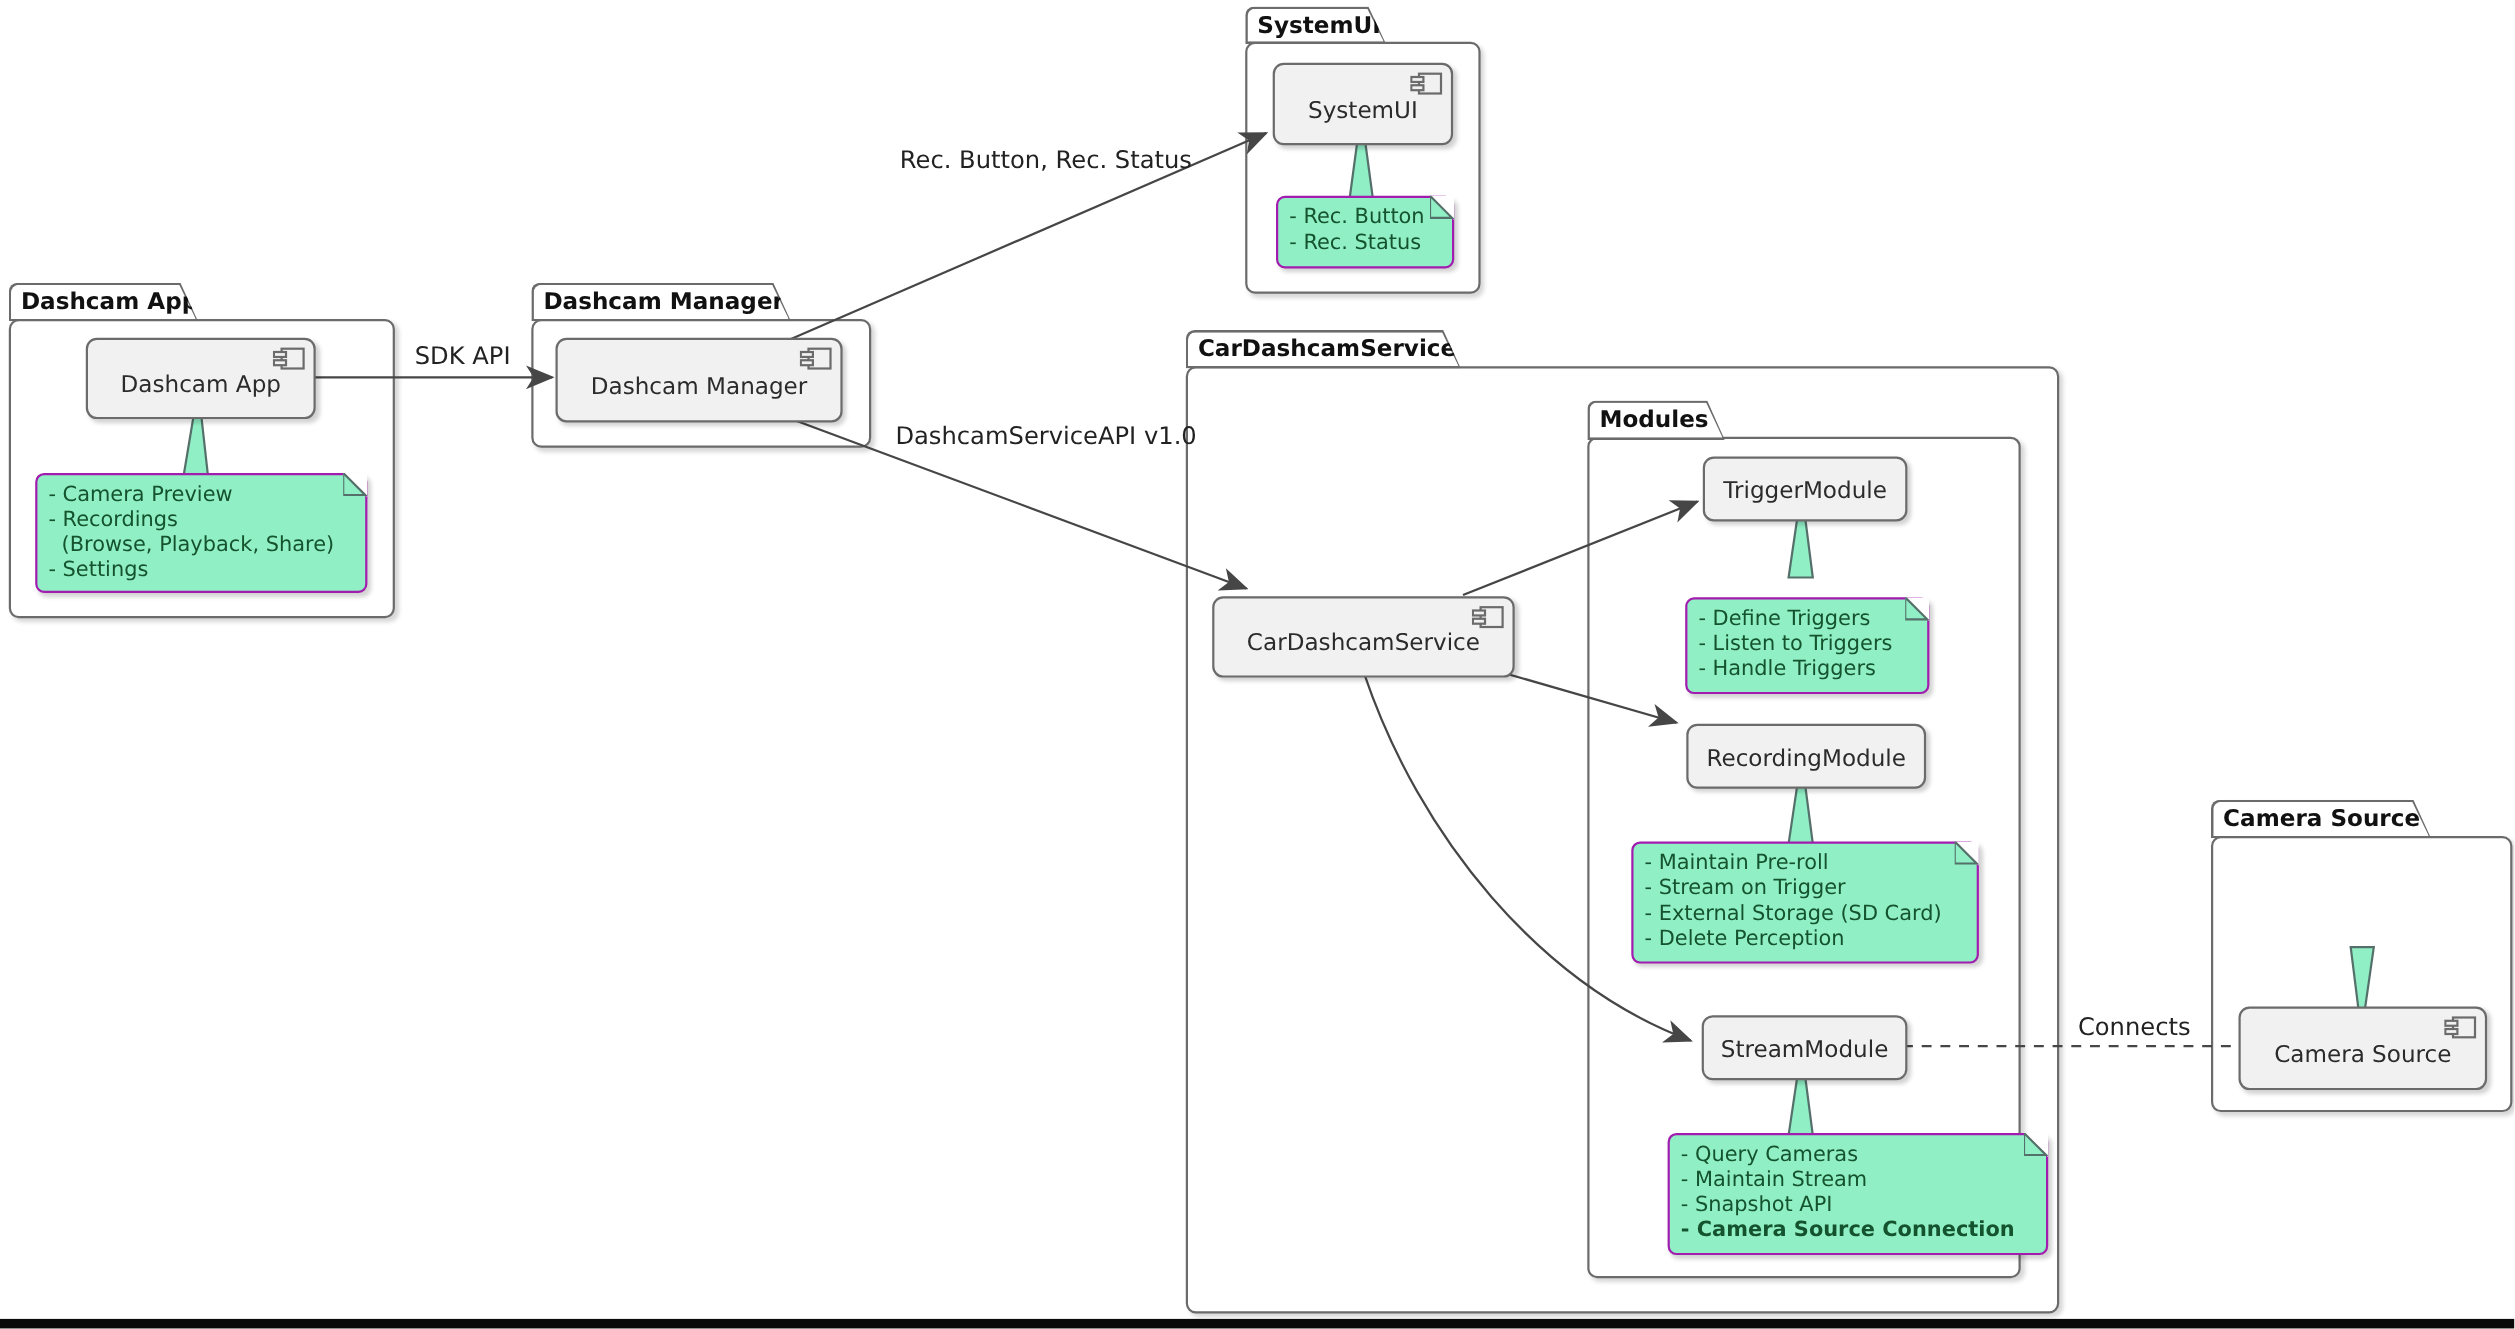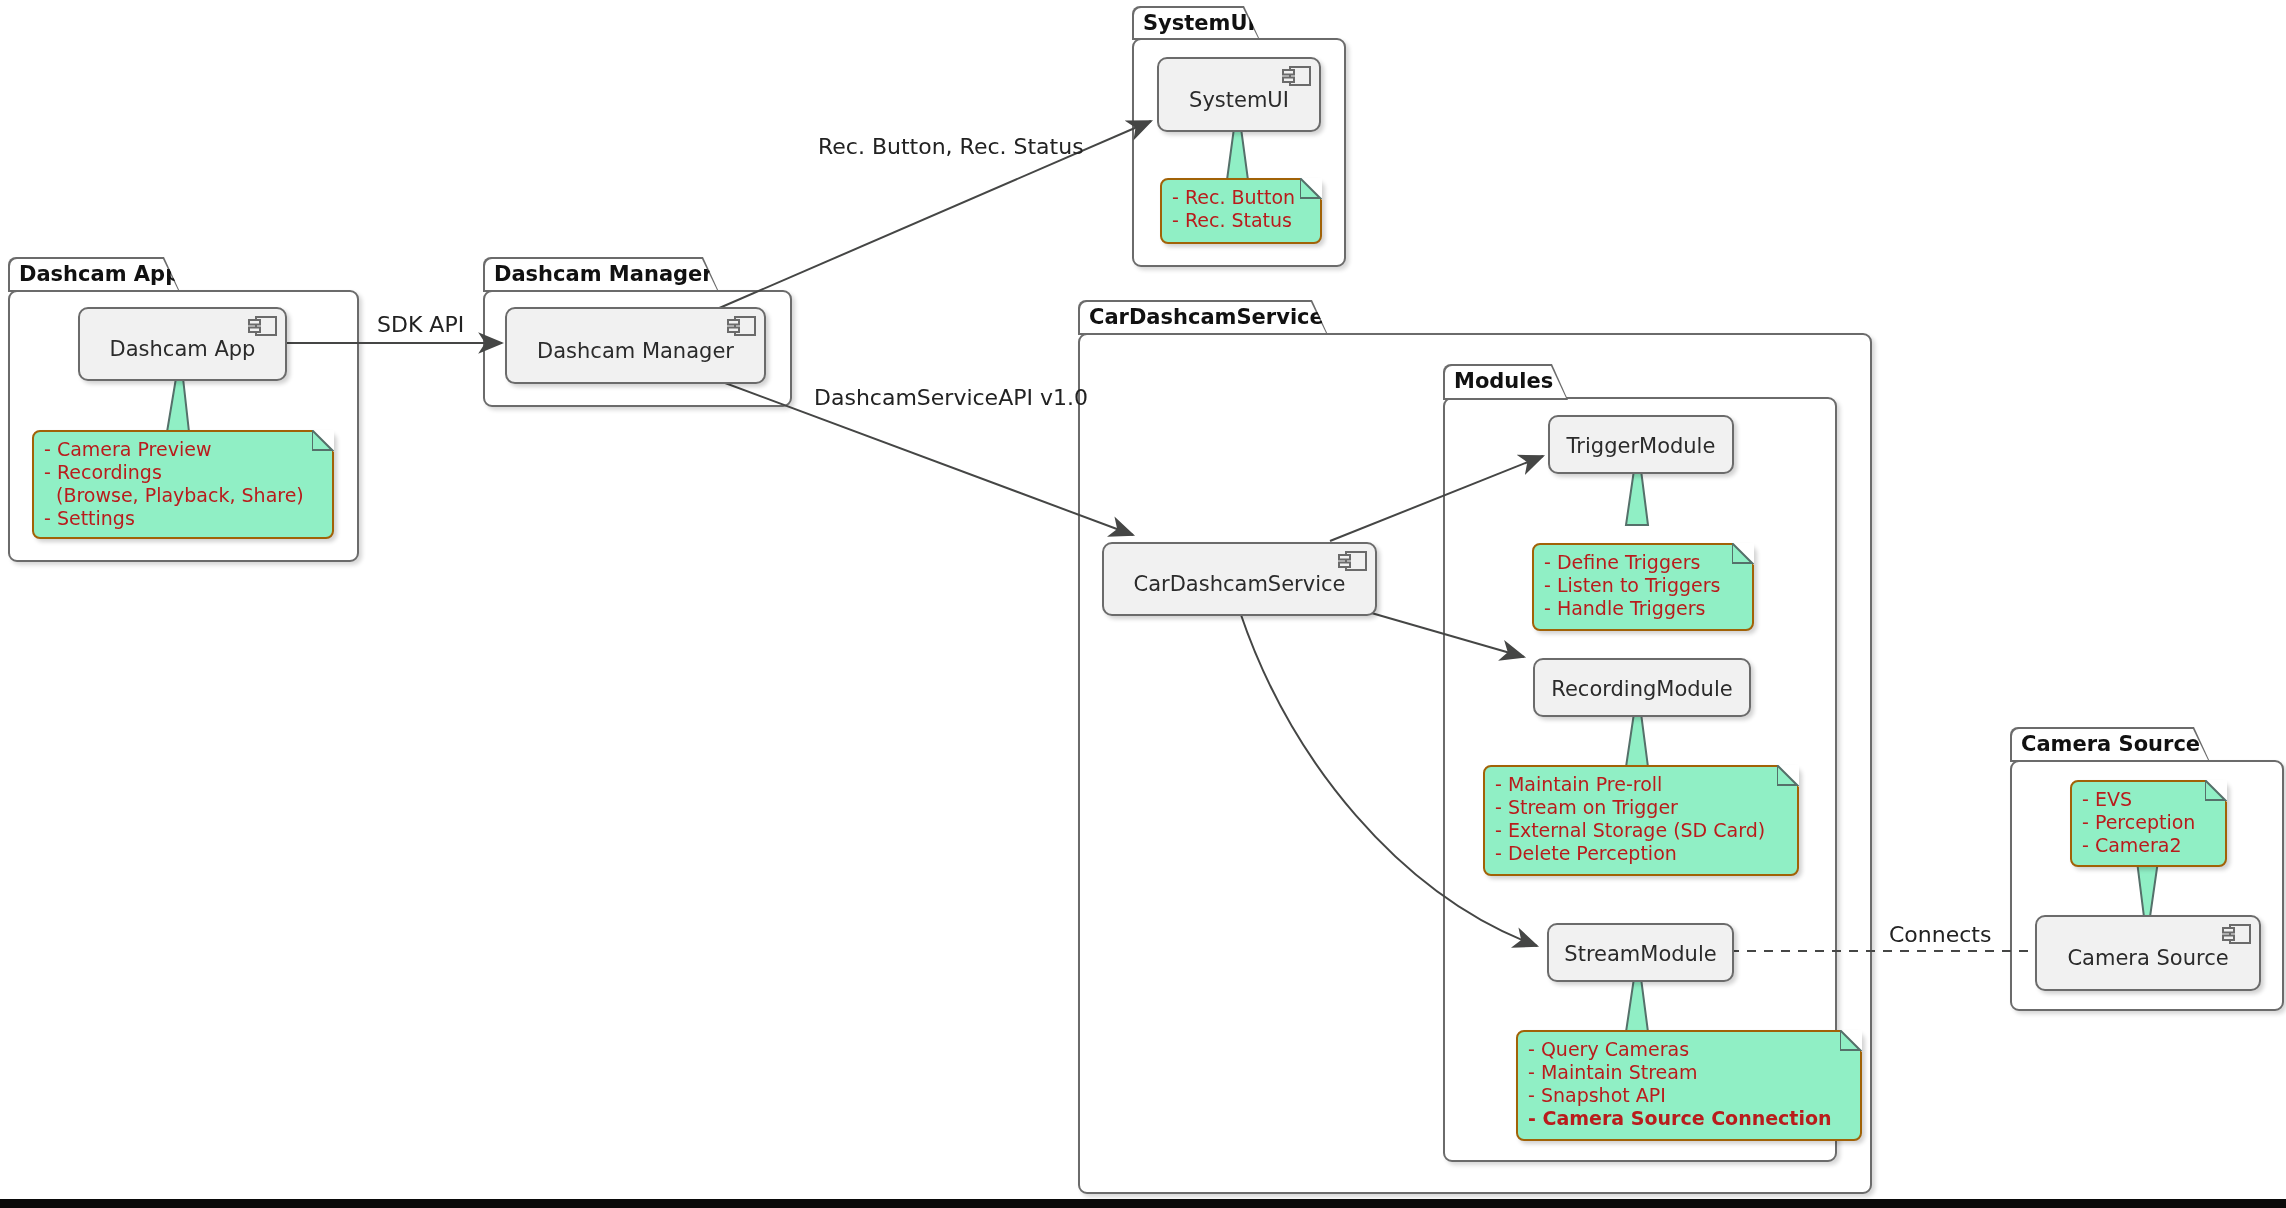--- a/index.html
+++ b/index.html
@@ -55,24 +55,24 @@
     font-size:21px;color:#2b2b2b;white-space:nowrap;
     padding-top:10px;
   }
   .comp-icon{
     position:absolute;top:6px;right:7px;width:30px;height:24px;
   }
   
   .note{
     position:absolute;
     background:#90efc5;
-    border:2px solid #a16207;
+    border:2px solid #a21caf;
     border-radius:8px;
     box-shadow:3px 3px 4px rgba(0,0,0,0.18);
-    color:#b91c1c;
+    color:#14532d;
     font-size:19px;line-height:23px;
     padding:6px 10px 6px 10px;
     z-index:3;
     white-space:nowrap;
   }
   .nline{position:relative;z-index:1;}
   .nline.cont{padding-left:12px;}
   .nline.b{font-weight:bold;}
   .fold{position:absolute;top:-2px;right:-2px;width:22px;height:22px;z-index:2;}
   
@@ -258,29 +258,20 @@
     <span class="fold"><svg width="22" height="22" viewBox="0 0 22 22">
           <path d="M0,0 L22,0 L22,22 Z" fill="#ffffff"></path>
           <path d="M0,0 L20,20 L0,20 Z" fill="#90efc5" stroke="#55706a" stroke-width="2"></path>
         </svg></span>
     <div class="nline">- Query Cameras</div>
     <div class="nline">- Maintain Stream</div>
     <div class="nline">- Snapshot API</div>
     <div class="nline b">- Camera Source Connection</div>
   </div>
 
-  <div class="note" style="left:2070px;top:780px;width:133px;height:71px;">
-    <span class="fold"><svg width="22" height="22" viewBox="0 0 22 22">
-          <path d="M0,0 L22,0 L22,22 Z" fill="#ffffff"></path>
-          <path d="M0,0 L20,20 L0,20 Z" fill="#90efc5" stroke="#55706a" stroke-width="2"></path>
-        </svg></span>
-    <div class="nline">- EVS</div>
-    <div class="nline">- Perception</div>
-    <div class="nline">- Camera2</div>
-  </div>
 
   <div class="elabel" style="left:377px;top:312px;">SDK API</div>
   <div class="elabel" style="left:818px;top:134px;">Rec. Button, Rec. Status</div>
   <div class="elabel" style="left:814px;top:385px;">DashcamServiceAPI v1.0</div>
   <div class="elabel" style="left:1889px;top:922px;">Connects</div>
 
   <div class="bottom-bar"></div>
 
 </div>
 

